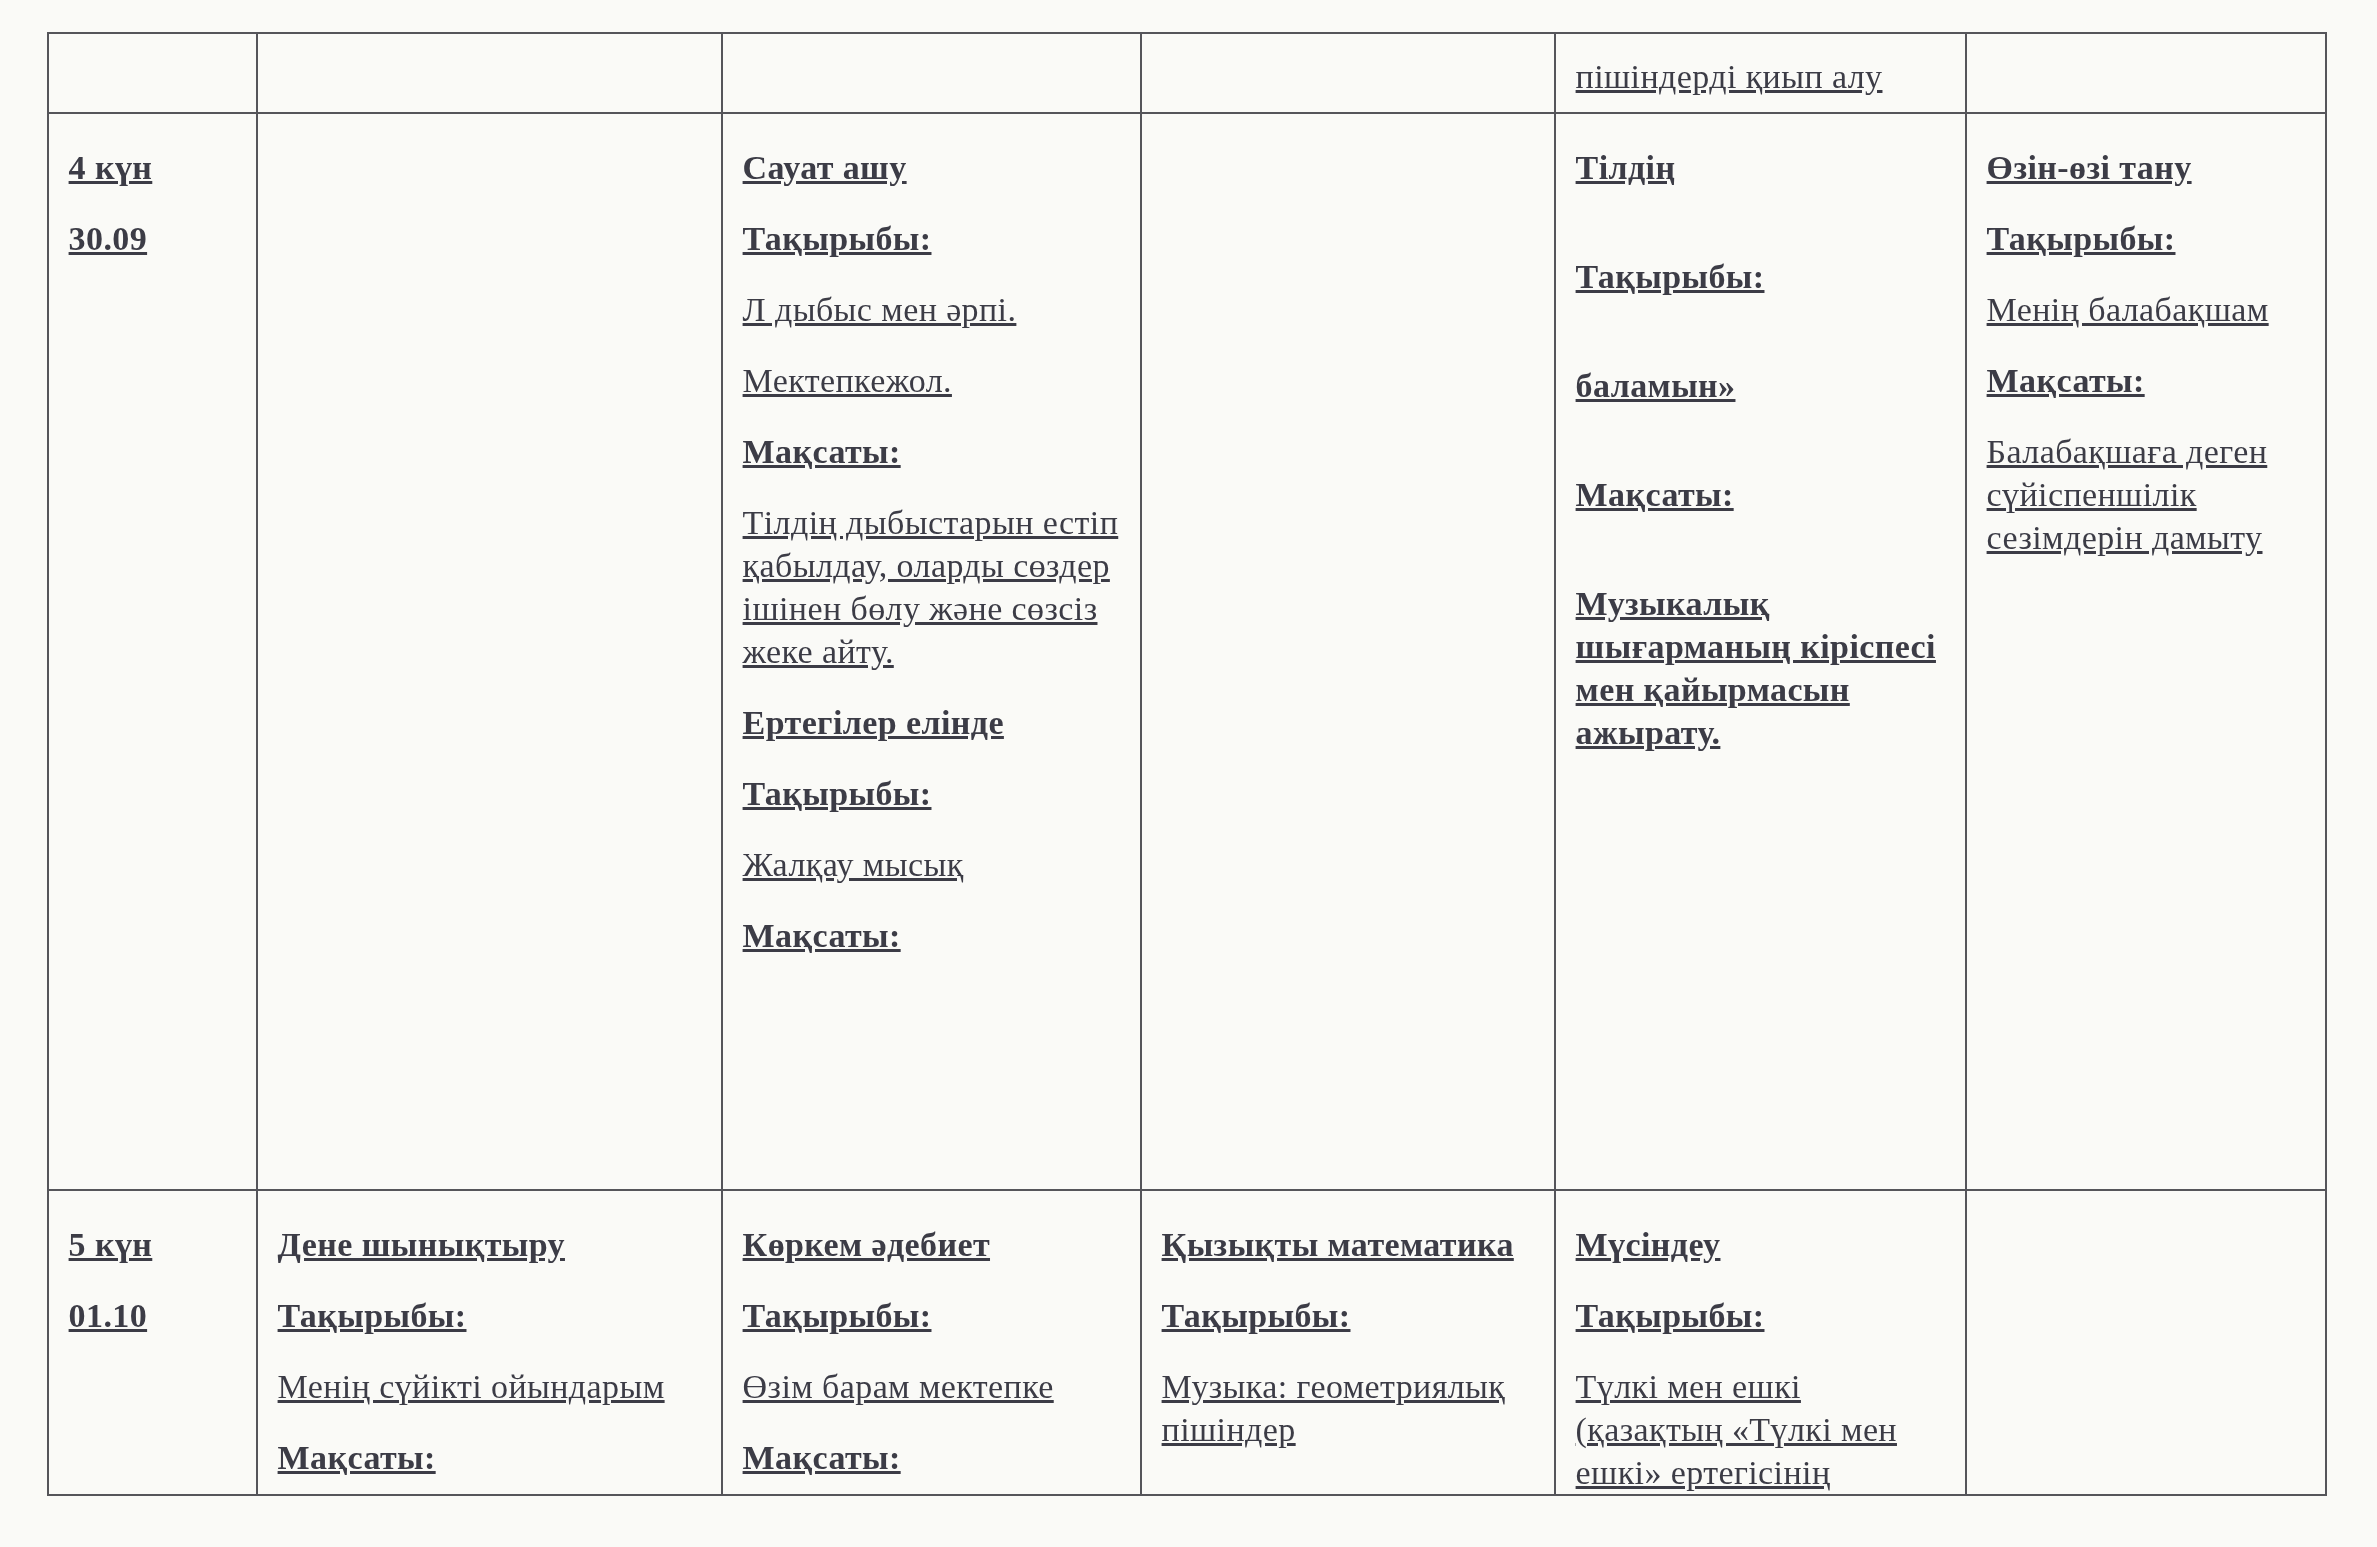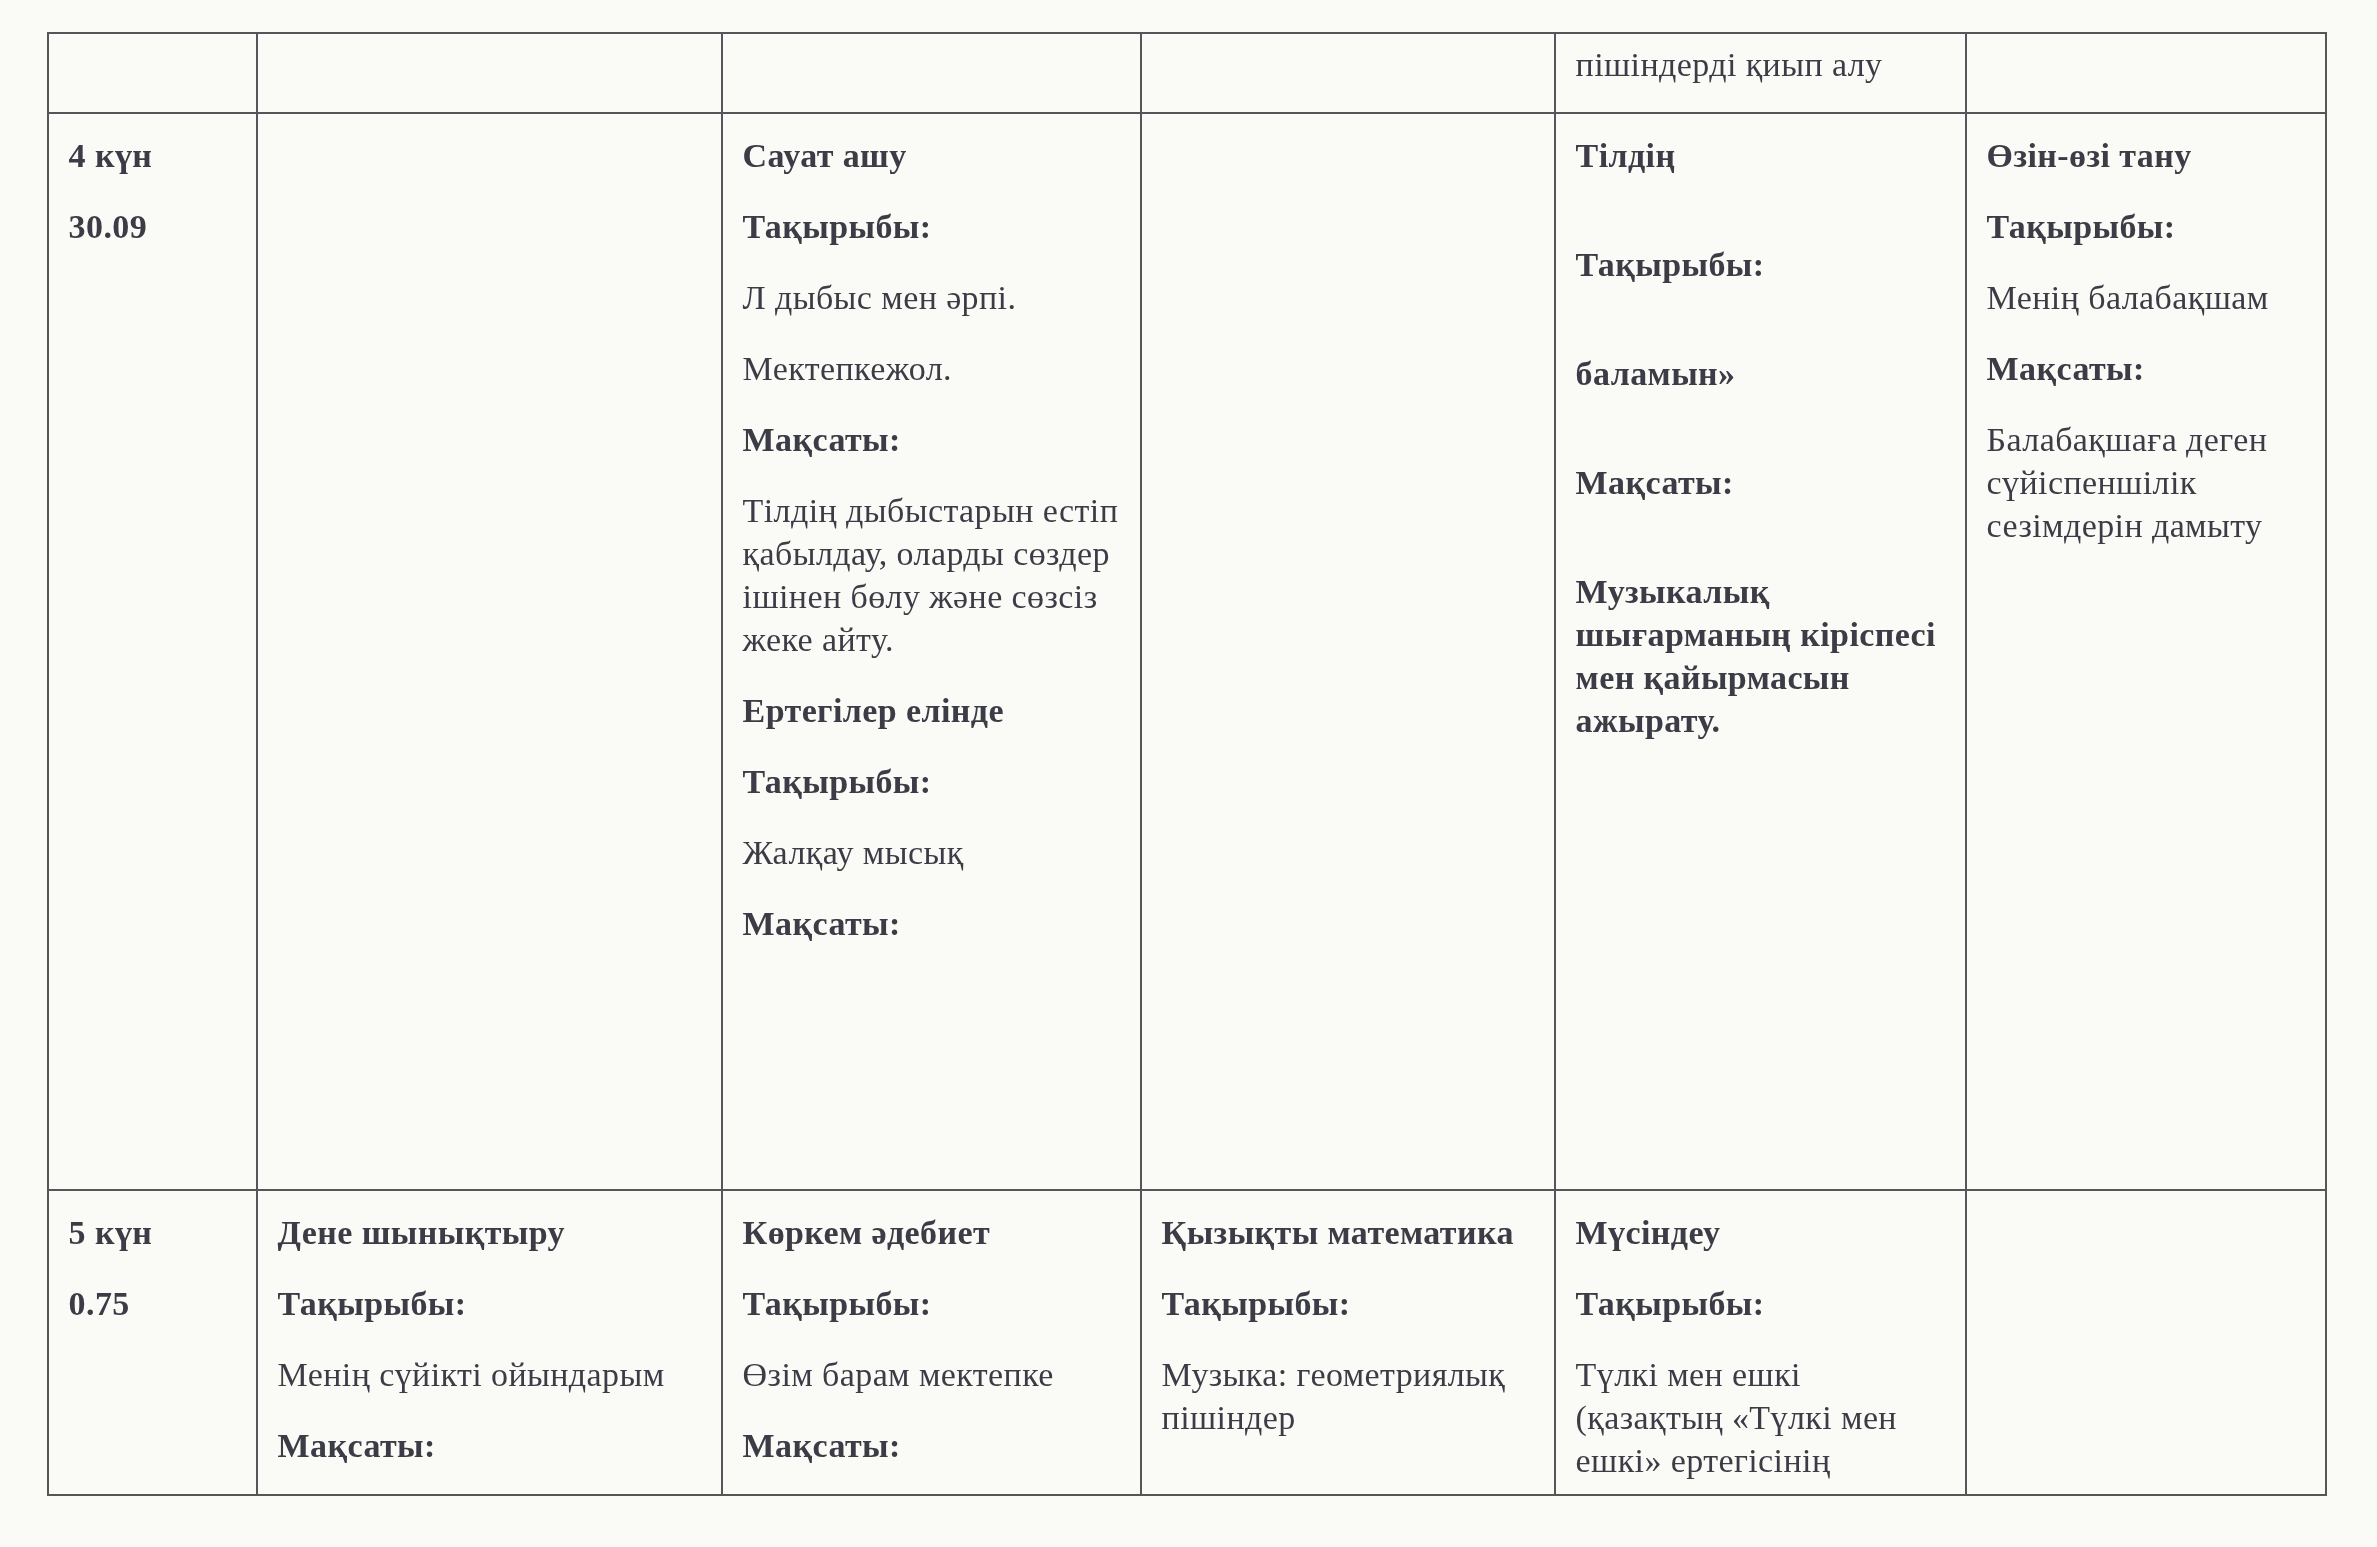--- a/index.html
+++ b/index.html
@@ -24,24 +24,25 @@
     border-left: 2.3px solid #55555a;
   }
   .cell {
     border-right: 2.3px solid #55555a;
     border-bottom: 2.3px solid #55555a;
     padding: 19.6px 19.6px 0 19.6px;
     overflow: hidden;
   }
   .cell.top { padding-top: 9px; }
   p {
-    margin: 0 0 28px 0;
+    margin: 12px 0 28px 0;
     font-size: 34px;
     line-height: 43px;
     letter-spacing: 0.4px;
+    text-decoration: underline;
   }
   .b { font-weight: bold; }
   .airy p { margin-bottom: 66px; }
 </style>
 </head>
 <body>
 
 <div class="sheet-table">
 
   <div class="cell top"></div>
@@ -81,21 +82,21 @@
   <div class="cell">
     <p class="b">Өзін-өзі тану</p>
     <p class="b">Тақырыбы:</p>
     <p>Менің балабақшам</p>
     <p class="b">Мақсаты:</p>
     <p>Балабақшаға деген сүйіспеншілік сезімдерін дамыту</p>
   </div>
 
   <div class="cell">
     <p class="b">5 күн</p>
-    <p class="b">0.75</p>
+    <p class="b">01.10</p>
   </div>
   <div class="cell">
     <p class="b">Дене шынықтыру</p>
     <p class="b">Тақырыбы:</p>
     <p>Менің сүйікті ойындарым</p>
     <p class="b">Мақсаты:</p>
   </div>
   <div class="cell">
     <p class="b">Көркем әдебиет</p>
     <p class="b">Тақырыбы:</p>

